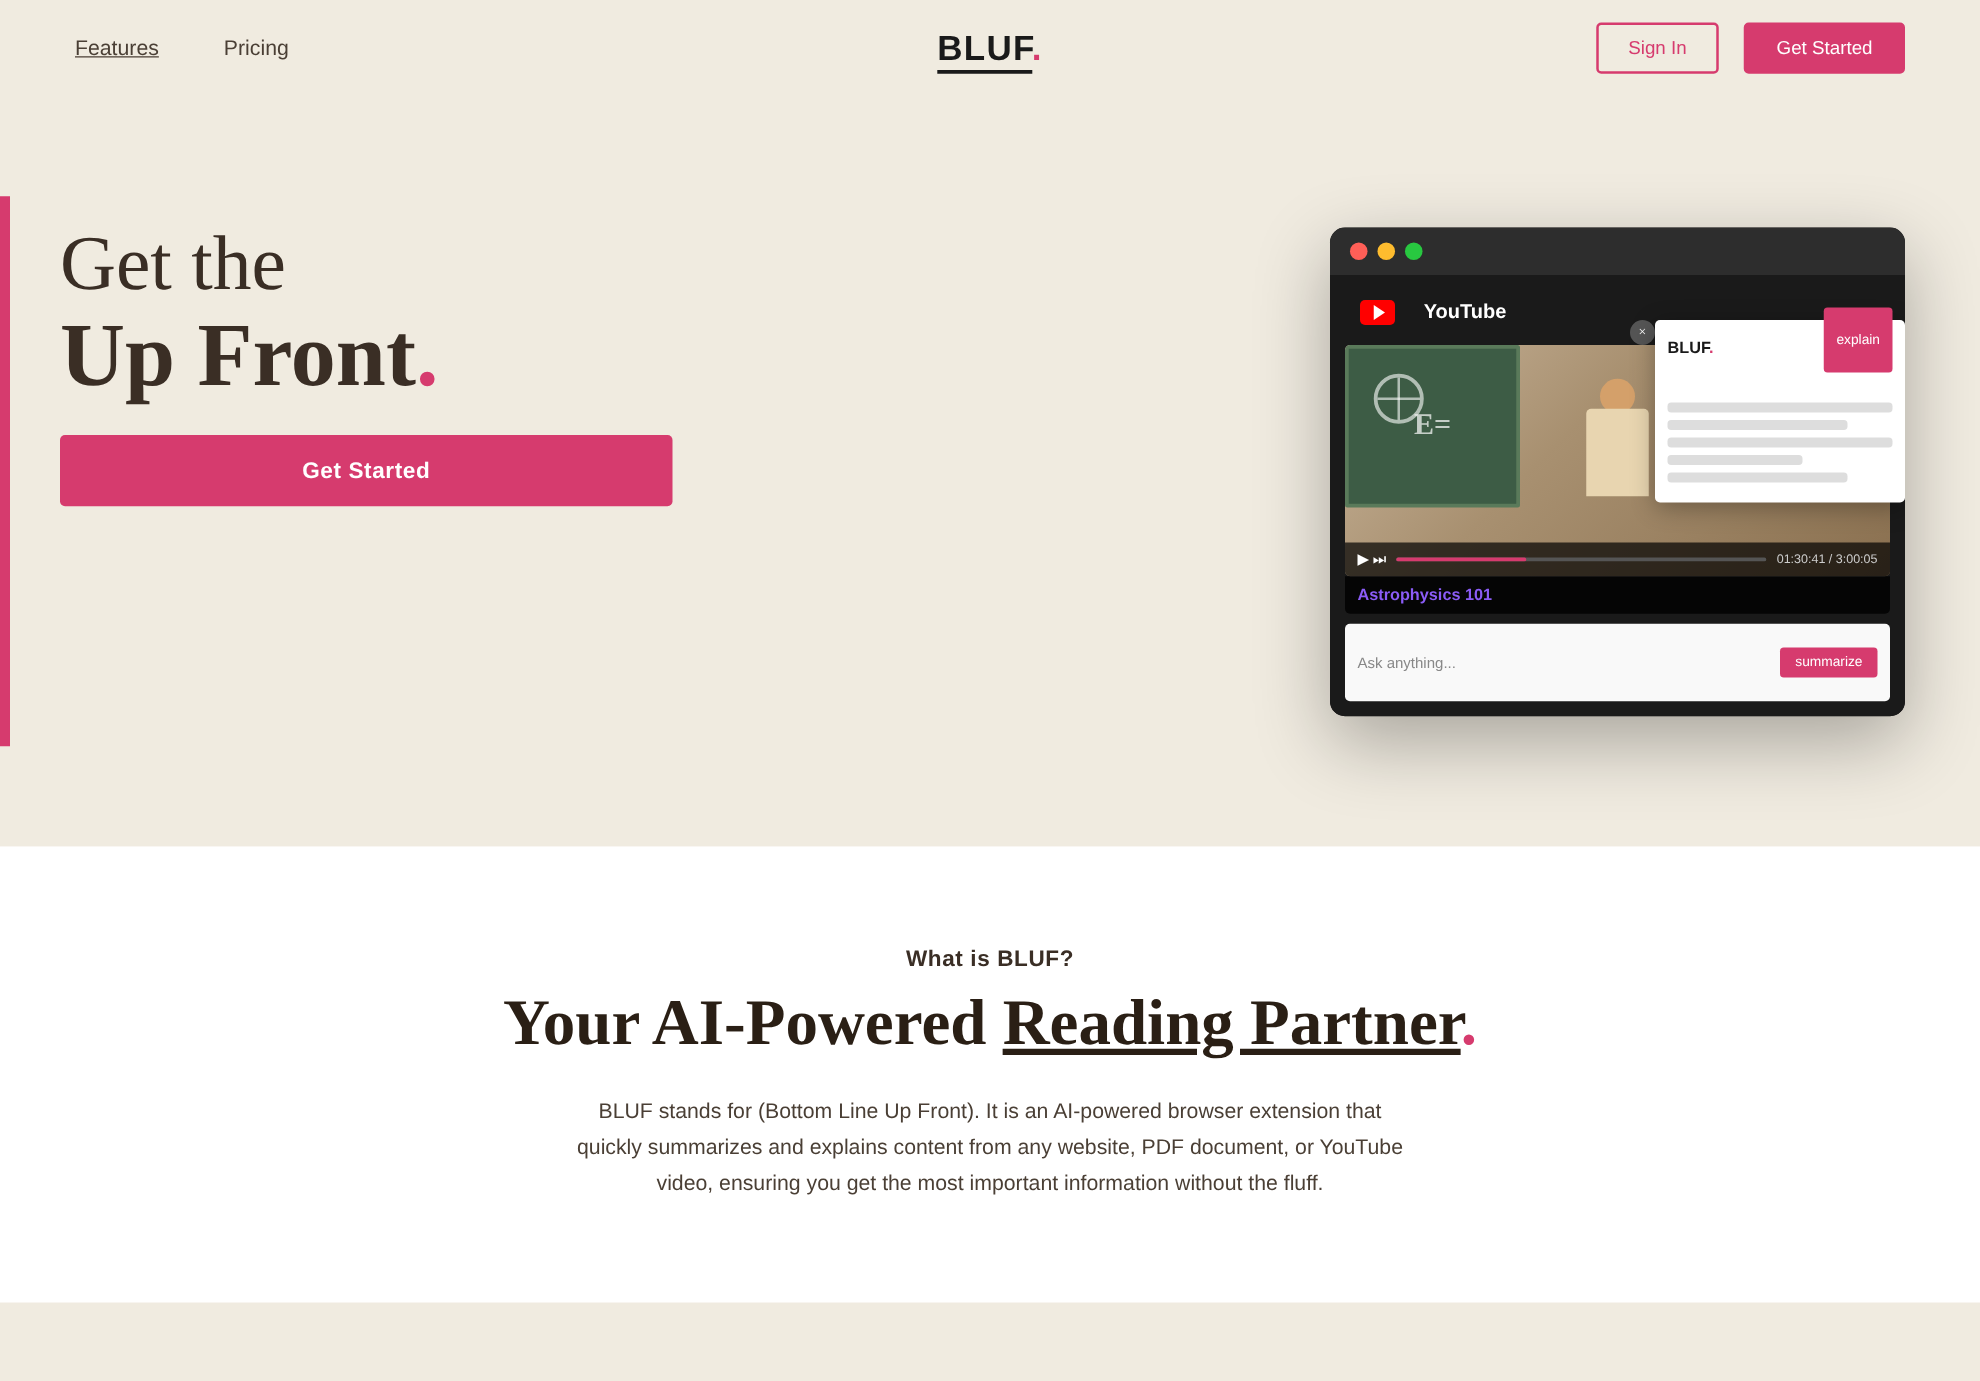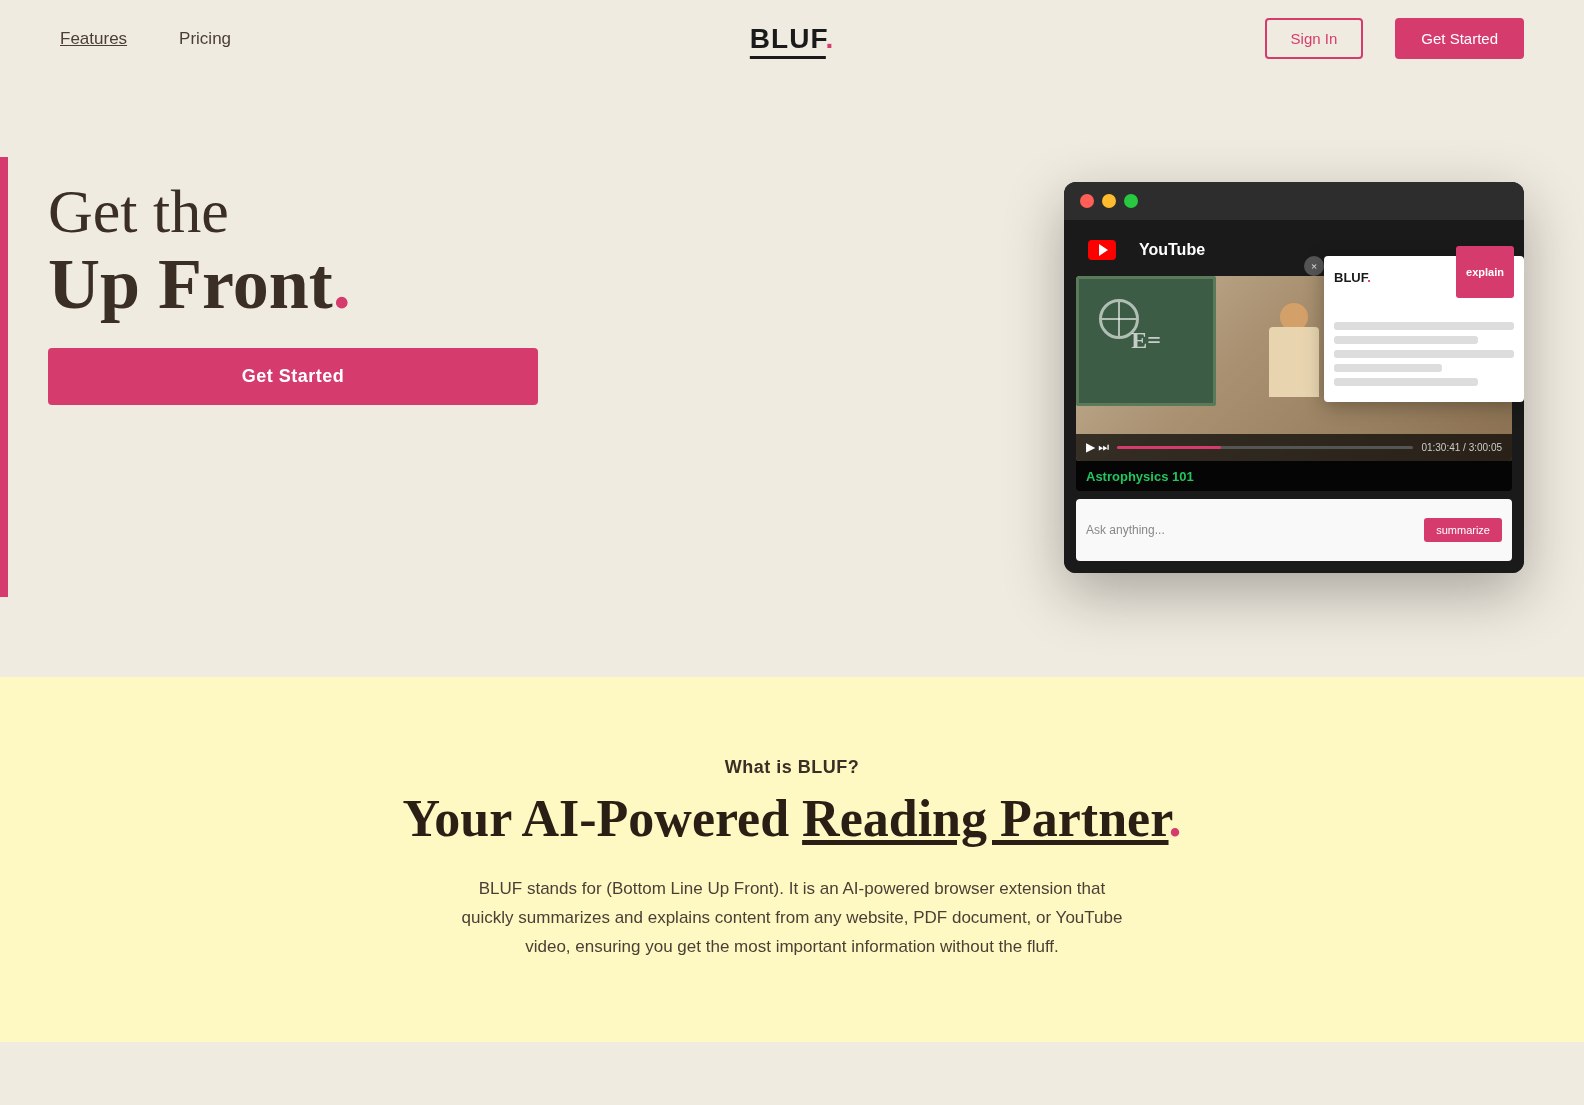--- a/index.html
+++ b/index.html
@@ -48,21 +48,21 @@
     }
     .logo .dot {
       color: #d63b6e;
     }
     .logo-underline {
       border-bottom: 3px solid #1a1a1a;
       padding-bottom: 2px;
     }
     .nav-right {
       display: flex;
-      gap: 32px;
+      gap: 20px;
       align-items: center;
     }
     .btn-signin {
       font-family: Arial, sans-serif;
       font-size: 15px;
       padding: 10px 24px;
       border: 2px solid #d63b6e;
       background: transparent;
       color: #d63b6e;
       border-radius: 4px;
@@ -345,21 +345,21 @@
       color: #ccc;
       font-size: 10px;
       font-family: Arial, sans-serif;
     }
     .video-title-bar {
       background: rgba(0,0,0,0.8);
       padding: 6px 10px;
       border-radius: 0 0 4px 4px;
     }
     .video-title-text {
-      color: #22c55e;
+      color: #8b5cf6;
       font-family: Arial, sans-serif;
       font-size: 13px;
       font-weight: 600;
       text-align: right;
     }
     
     .bluf-panel {
       position: absolute;
       top: 36px;
       right: 0;
@@ -381,21 +381,20 @@
       background: #d63b6e;
       color: #fff;
       font-family: Arial, sans-serif;
       font-size: 11px;
       padding: 20px 10px;
       border-radius: 3px;
       display: inline-block;
       float: right;
       margin-top: -20px;
       cursor: pointer;
-      font-weight: bold;
     }
     .text-lines {
       margin-top: 24px;
     }
     .text-line {
       height: 8px;
       background: #ddd;
       border-radius: 3px;
       margin-bottom: 6px;
     }
@@ -439,21 +438,21 @@
       display: flex;
       align-items: center;
       justify-content: center;
       color: #fff;
       font-size: 11px;
       cursor: pointer;
     }
 
     
     .what-section {
-      background: #fef9c3;
+      background: #ffffff;
       padding: 80px 60px;
       text-align: center;
     }
     .what-subtitle {
       font-family: Arial, sans-serif;
       font-size: 18px;
       font-weight: 700;
       color: #3a2e25;
       margin-bottom: 12px;
       letter-spacing: 0.5px;

